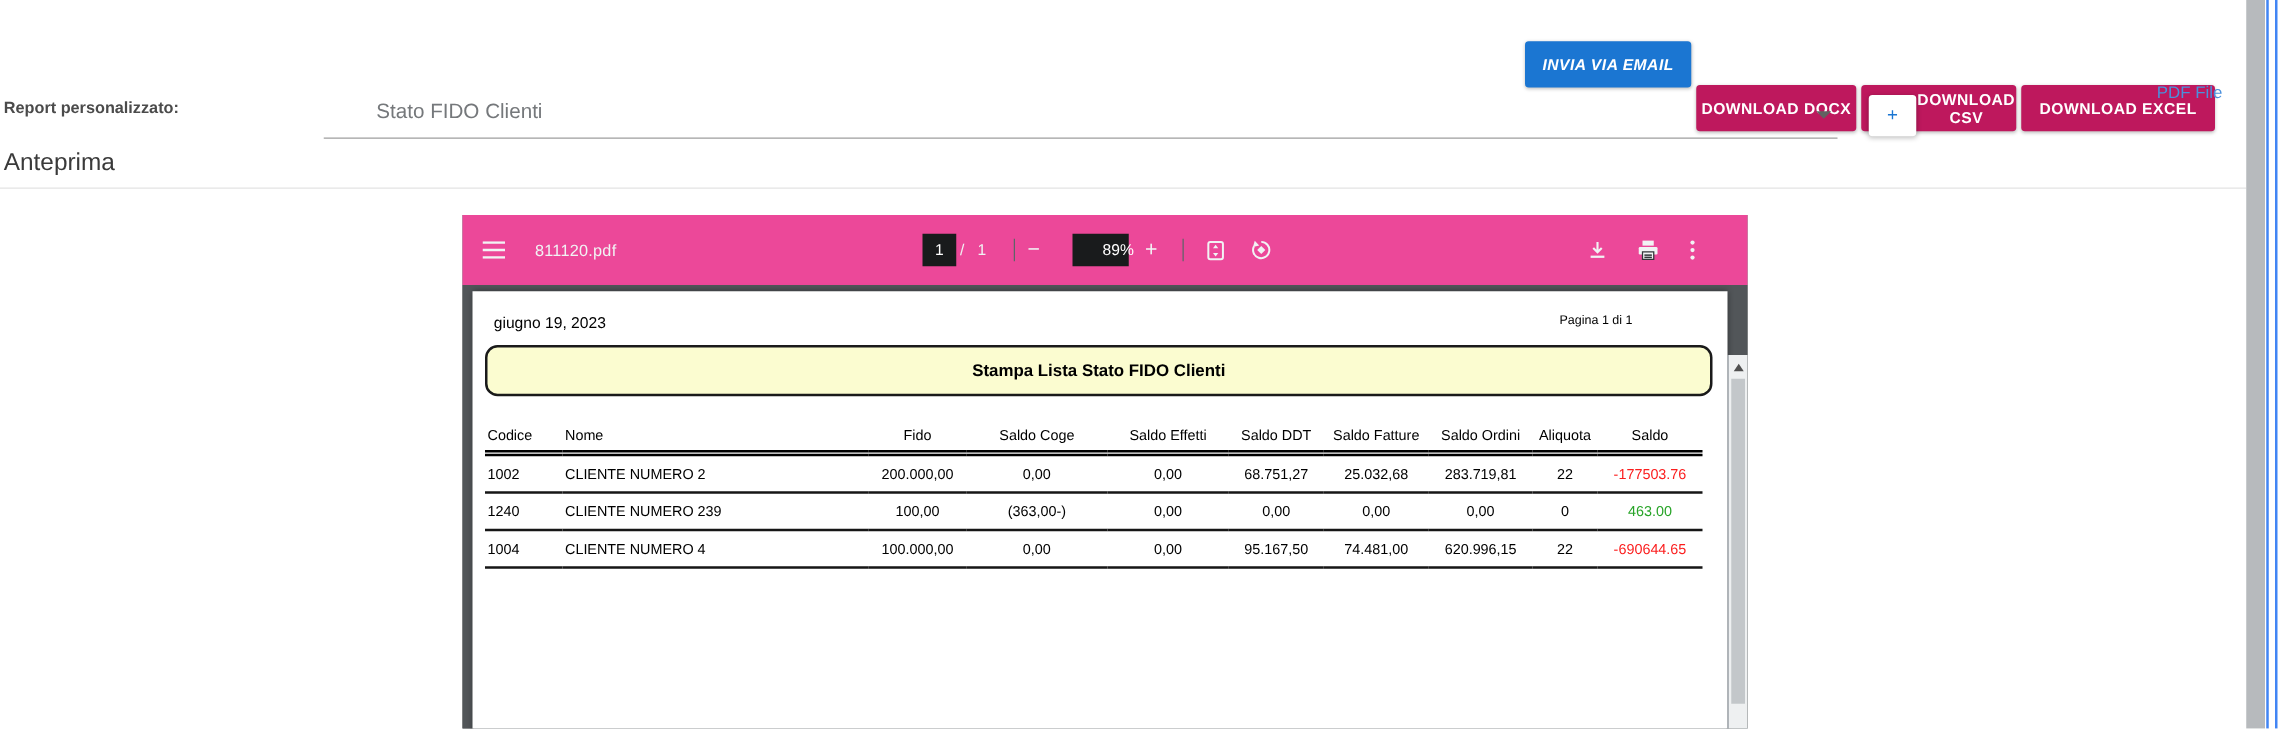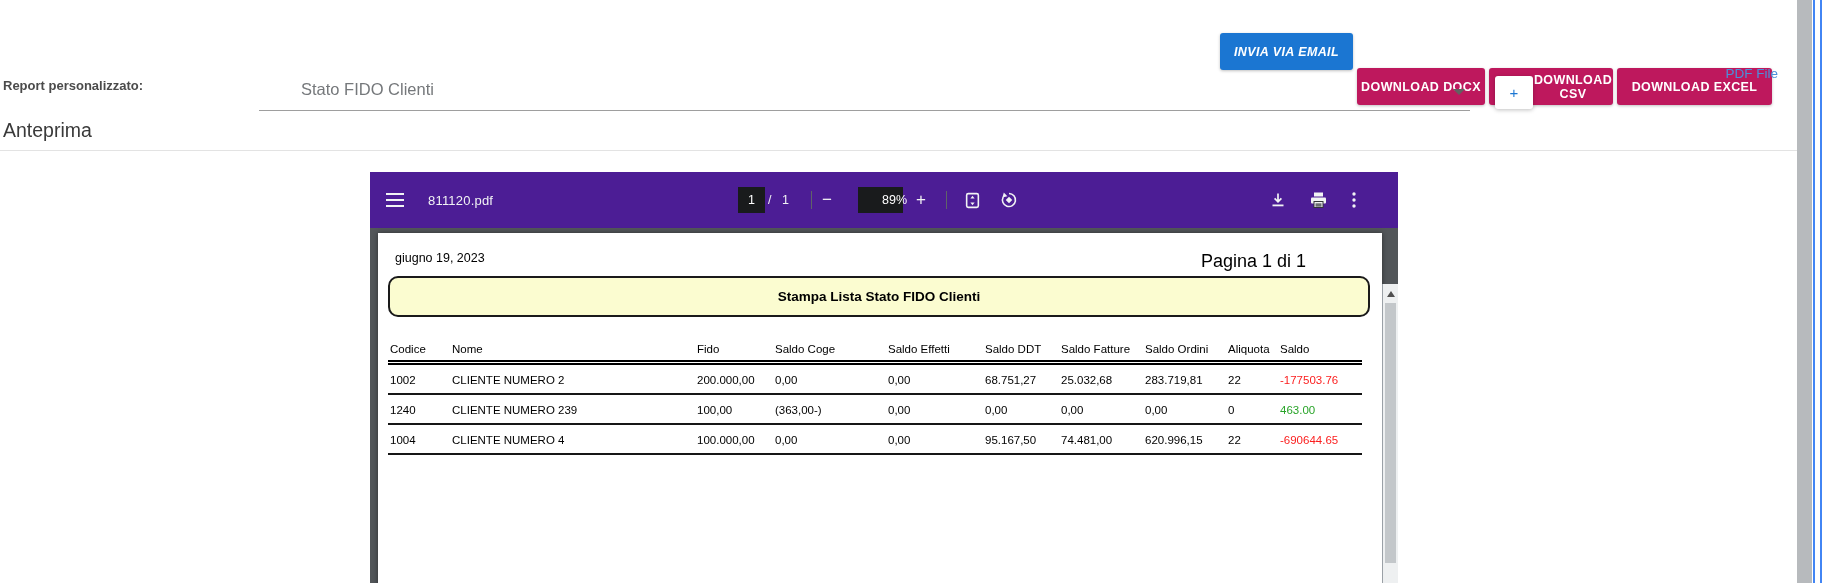--- a/index.html
+++ b/index.html
@@ -29,21 +29,21 @@
                   border-left:6px solid transparent; border-right:6px solid transparent; border-top:6px solid #616161; }
   .add-card { position:absolute; left:1495px; top:76px; width:38px; height:33px; background:#fff;
               border-radius:3px; box-shadow:0 1px 4px rgba(0,0,0,.25); color:#1b76d2; font-size:15px;
               text-align:center; line-height:33px; cursor:pointer; }
 
   .preview-heading { position:absolute; left:3px; top:119px; font-size:19.5px; color:#3a3a3a; }
   .section-divider { position:absolute; left:0; top:150px; width:1797px; height:1px; background:#e3e3e3; }
 
   
   .viewer { position:absolute; left:370px; top:172px; width:1028px; height:411px; background:#525659; }
-  .toolbar { position:absolute; left:0; top:0; width:100%; height:56px; background:#4c1d95; }
+  .toolbar { position:absolute; left:0; top:0; width:100%; height:56px; background:#ec4899; }
   .toolbar * { color:#f1f3f4; }
   .tb-item { position:absolute; top:0; height:56px; display:flex; align-items:center; }
   .tb-menu { left:16px; cursor:pointer; }
   .tb-filename { left:58px; font-size:13px; font-weight:500; letter-spacing:.2px; }
   .tb-pagebox { position:absolute; left:368px; top:15px; width:27px; height:26px; background:#191b1c;
                 color:#fff; font-size:12.5px; text-align:center; line-height:26px; }
   .tb-slash { left:398px; font-size:12.5px; }
   .tb-total { left:412px; font-size:12.5px; }
   .tb-divider { position:absolute; top:19px; width:1px; height:18px; background:#5f6368; }
   .tb-minus { left:452px; font-size:17px; cursor:pointer; }
@@ -52,30 +52,30 @@
   .tb-plus { left:546px; font-size:17px; cursor:pointer; }
   .tb-icon { cursor:pointer; }
   .tb-fit { left:594px; } .tb-rotate { left:630px; }
   .tb-download { left:900px; } .tb-print { left:940px; } .tb-more { left:982px; }
 
   
   .viewer-body { position:absolute; left:0; top:56px; width:1028px; height:355px; background:#525659; }
   .pdf-page { position:absolute; left:8px; top:5px; width:1004px; height:430px; background:#ffffff;
               box-shadow:0 0 5px rgba(0,0,0,.45); color:#000; }
   .pdf-date { position:absolute; left:17px; top:18px; font-size:12.5px; }
-  .pdf-pageinfo { position:absolute; right:76px; top:18px; font-size:18px; }
+  .pdf-pageinfo { position:absolute; right:76px; top:18px; font-size:10px; }
   .banner { position:absolute; left:10px; top:43px; width:982px; height:41px; background:#fbfcd0;
             border:2px solid #1a1a1a; border-radius:10px; text-align:center; }
   .banner span { font-size:13.5px; font-weight:bold; line-height:37px; }
 
   table.report { position:absolute; left:10px; top:110px; width:974px; border-collapse:collapse; table-layout:fixed; }
   table.report th { font-size:11.5px; font-weight:normal; vertical-align:bottom; padding:0 2px 5px 2px;
                     border-bottom:5px double #000; white-space:nowrap; }
   table.report td { font-size:11.5px; padding:9px 2px 7px 2px; border-bottom:2px solid #161616; white-space:nowrap; }
-  .al { text-align:left; } .ar { text-align:left;margin-top:48px; }
+  .al { text-align:left; } .ar { text-align:center;margin-top:48px; }
   th.al { padding-left:3px; }
 
   
   .v-scroll { position:absolute; right:0; top:56px; width:16px; height:355px; background:#eef0f1;
               border-left:1px solid #9aa0a6; }
   .v-scroll .arrow-up { position:absolute; left:4px; top:7px; width:0; height:0;
               border-left:4px solid transparent; border-right:4px solid transparent; border-bottom:6px solid #505050; }
   .v-thumb { position:absolute; left:2px; top:19px; width:11px; height:260px; background:#c3c7ca; }
 
   

